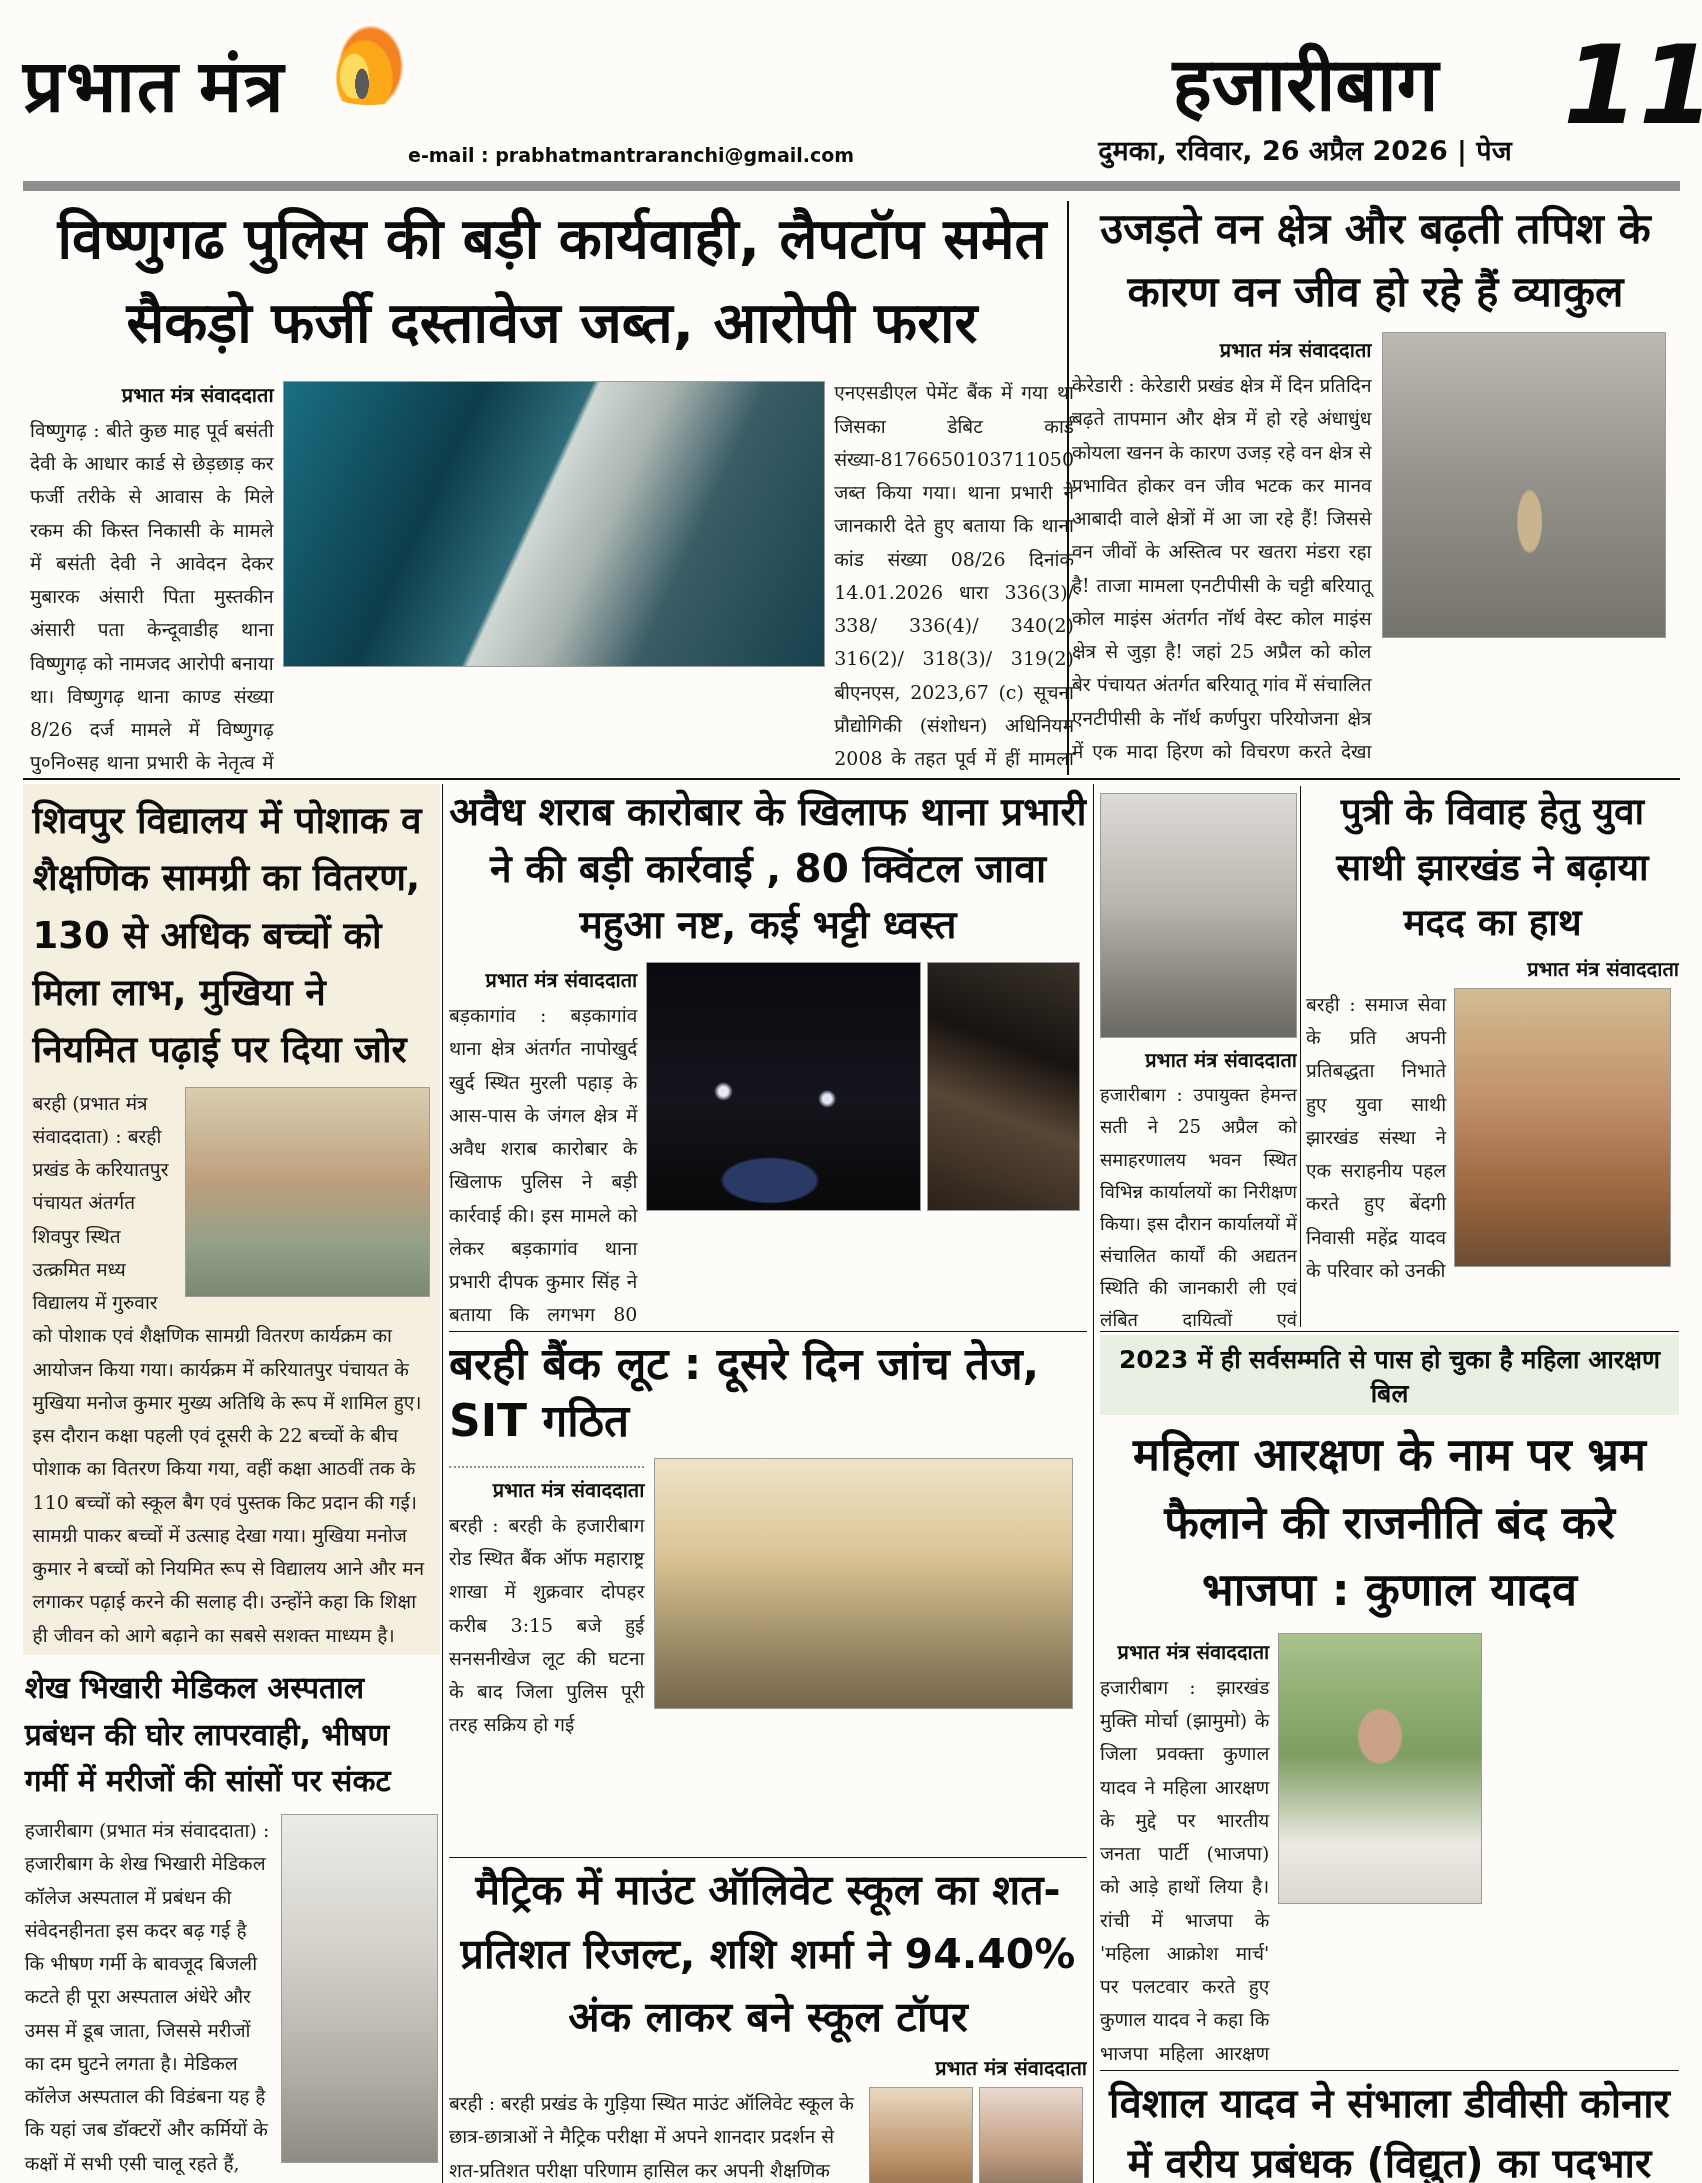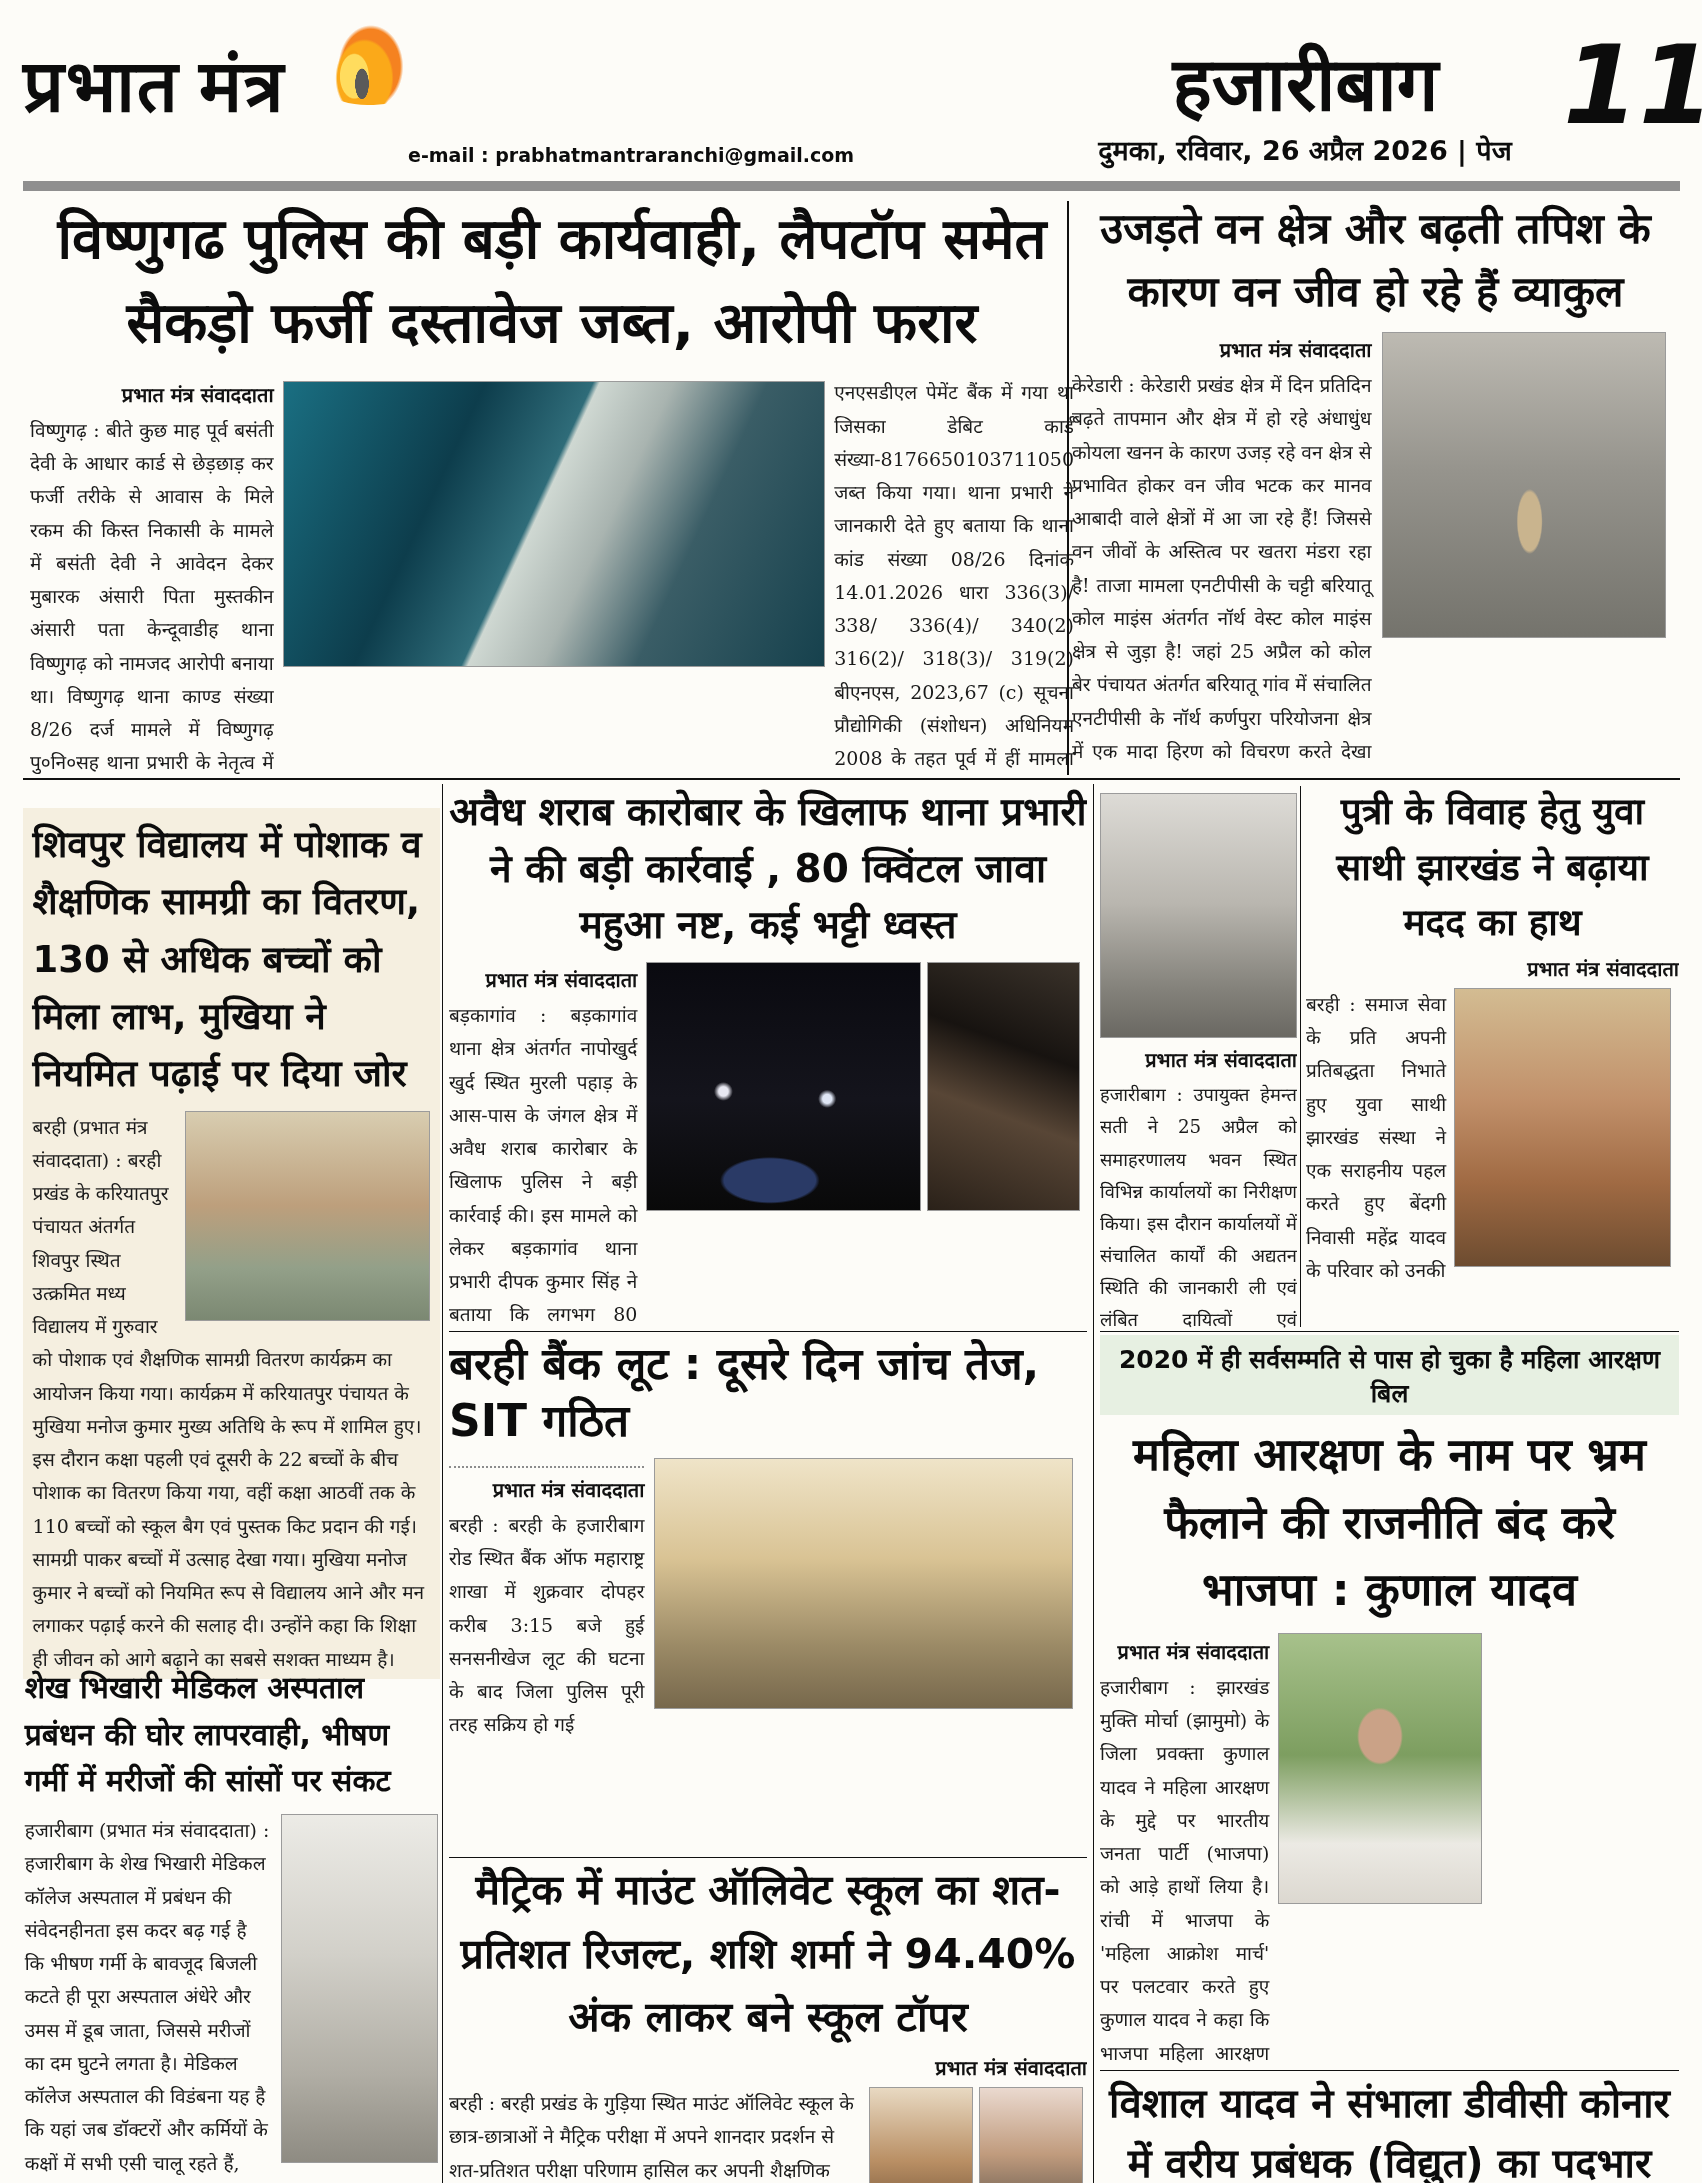--- a/index.html
+++ b/index.html
@@ -45,21 +45,21 @@
 
   #art-forest { left:1072px; top:197px; width:607px; height:580px; }
   #art-forest .hl-forest { font-size:42px; line-height:1.5; text-align:center; }
   #forest-row { display:flex; margin-top:8.7px; }
   #forest-col { width:310px; padding-right:10.5px; }
   .ph-deer { width:284px; height:306px;
     background:radial-gradient(ellipse 26px 65px at 52% 62%, #c9b48e 0 45%, transparent 50%),
       linear-gradient(180deg,#bdbab2 0%,#96948d 45%,#74736c 100%); }
 
   
-  #cream-box { left:23px; top:808px; width:417px; height:871px; background:#f5efe0; padding:7.9px 9.6px; }
+  #cream-box { left:23px; top:784px; width:417px; height:871px; background:#f5efe0; padding:7.9px 9.6px; }
   #cream-box .hl-shivpur { font-size:37px; line-height:1.55; }
   .ph-children { width:245px; height:210px;
     background:linear-gradient(180deg,#d8cdb0 0%,#bd9f7c 45%,#93a089 75%,#7b8872 100%); }
   #art-sheikh { left:23px; top:1659px; width:417px; height:998px; padding:6.1px 1.7px; }
   #art-sheikh .hl-sheikh { font-size:30px; line-height:1.55; margin-bottom:9.6px; }
   .ph-cooler { width:157px; height:349px;
     background:linear-gradient(180deg,#ecebe6 0%,#d2d0c9 40%,#b0ada4 75%,#8e8b82 100%); }
 
   
   #art-sharab { left:449px; top:784px; width:638px; height:547px; }
@@ -230,21 +230,21 @@
     <div class="byline">प्रभात मंत्र संवाददाता</div>
     <div id="putri-row">
       <div id="putri-col" class="body-txt">बरही : समाज सेवा के प्रति अपनी प्रतिबद्धता निभाते हुए युवा साथी झारखंड संस्था ने एक सराहनीय पहल करते हुए बेंदगी निवासी महेंद्र यादव के परिवार को उनकी</div>
       <div class="ph-wedding photo"></div>
     </div>
 
   </article>
   <div class="rule-h" style="left:1100px;top:1331px;width:579px;height:1.3px;"></div>
 
   <article id="art-mahila" class="abs clip">
-    <div id="banner-green" class="hl">2020 में ही सर्वसम्मति से पास हो चुका है महिला आरक्षण बिल</div>
+    <div id="banner-green" class="hl">2023 में ही सर्वसम्मति से पास हो चुका है महिला आरक्षण बिल</div>
     <h2 class="hl hl-mahila">महिला आरक्षण के नाम पर भ्रम फैलाने की राजनीति बंद करे भाजपा : कुणाल यादव</h2>
     <div id="mahila-row">
       <div id="mahila-left">
         <div class="byline">प्रभात मंत्र संवाददाता</div>
         <div class="body-txt">हजारीबाग : झारखंड मुक्ति मोर्चा (झामुमो) के जिला प्रवक्ता कुणाल यादव ने महिला आरक्षण के मुद्दे पर भारतीय जनता पार्टी (भाजपा) को आड़े हाथों लिया है। रांची में भाजपा के 'महिला आक्रोश मार्च' पर पलटवार करते हुए कुणाल यादव ने कहा कि भाजपा महिला आरक्षण के नाम पर जनता के बीच भ्रम फैलाने की</div>
       </div>
       <div class="ph-kunal photo"></div>
     </div>
 
   </article>

